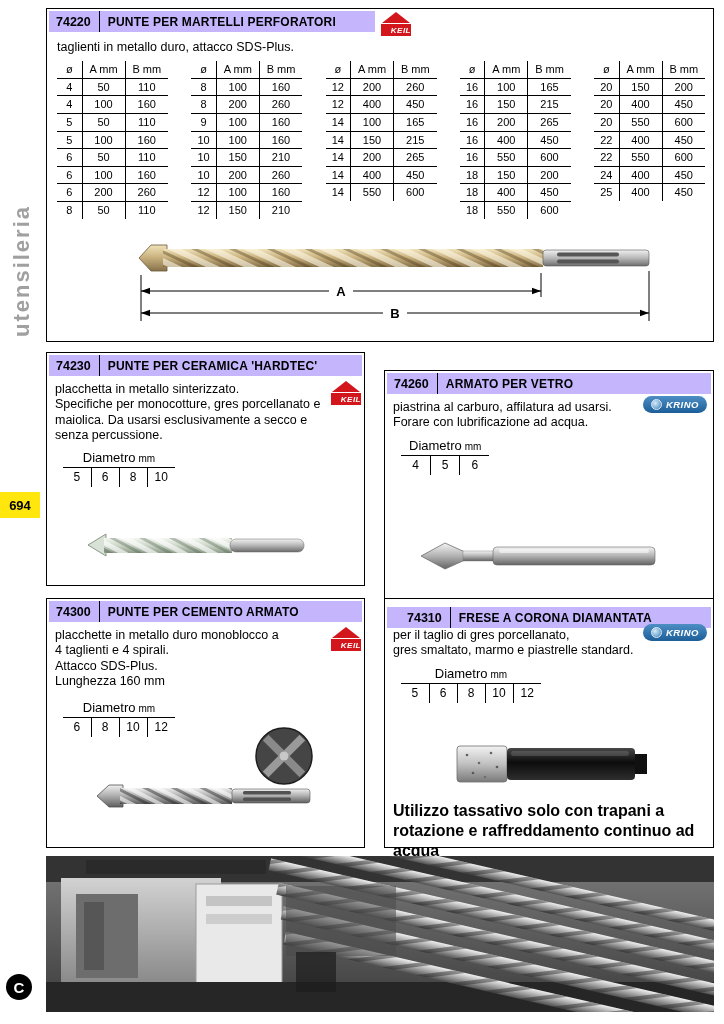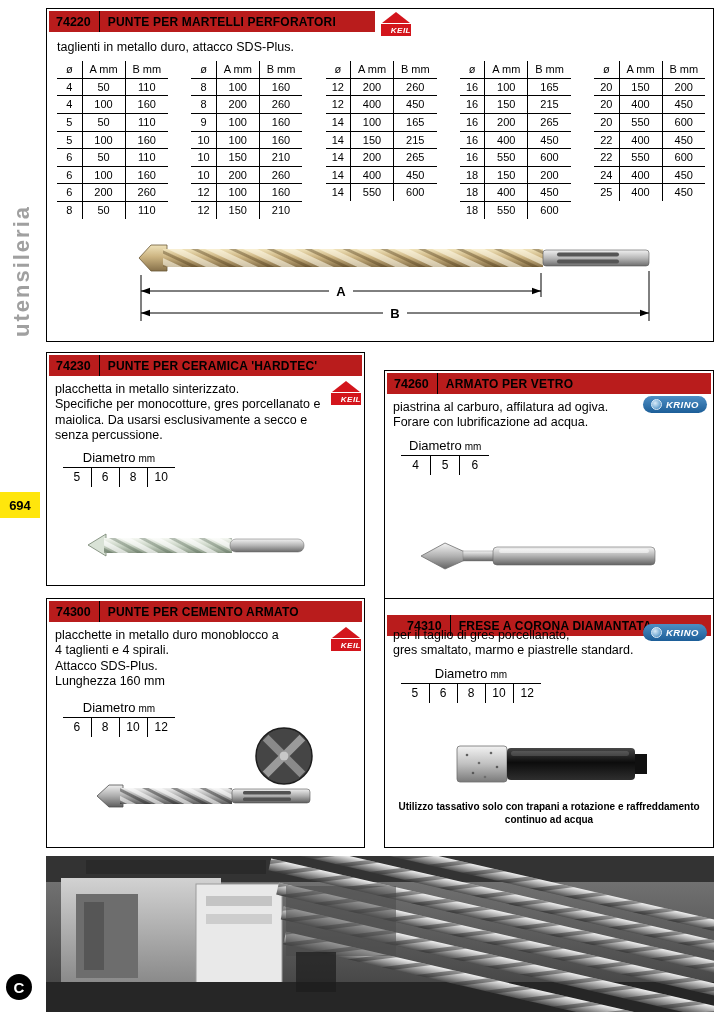--- a/index.html
+++ b/index.html
@@ -13,26 +13,26 @@
     color:#a0a0a0; letter-spacing:2px; }
   .page-badge { position:absolute; left:0; top:492px; width:40px; height:26px;
     background:#ffe60c; display:flex; align-items:center; justify-content:center;
     font-weight:bold; font-size:13px; }
   .publisher-logo { position:absolute; left:6px; top:974px; width:26px; height:26px;
     border-radius:50%; background:#000; color:#fff; display:flex; align-items:center;
     justify-content:center; font-weight:bold; font-size:15px; }
 
   
   .sec { position:absolute; border:1px solid #000; background:#fff; }
-  .hdr { position:absolute; background:#b91c1c; display:flex; align-items:center; height:21px; padding:0 7px; }
+  .hdr { position:absolute; background:#c4b5fd; display:flex; align-items:center; height:21px; padding:0 7px; }
   .hdr .code { font-size:12.5px; font-weight:bold; white-space:nowrap; }
   .hdr .sep { width:1px; align-self:stretch; background:#000; margin:0 8px; }
   .hdr .title { font-size:12px; font-weight:bold; white-space:nowrap; letter-spacing:0.2px; }
   .desc { position:absolute; font-size:12.5px; line-height:1.22; white-space:pre-line; }
-  .warning { position:absolute; font-size:10px; font-weight:bold; line-height:1.25;text-align:center; }
+  .warning { position:absolute; font-size:16px; font-weight:bold; line-height:1.25; }
 
   
   .keil-logo { position:absolute; width:30px; display:flex; flex-direction:column; align-items:center; }
   .keil-roof { width:0; height:0; border-left:14px solid transparent; border-right:14px solid transparent;
     border-bottom:11px solid #d3151c; margin-bottom:1px; }
   .keil-text { width:30px; background:#d3151c; color:#fff; font-size:8px; font-weight:bold;
     font-style:italic; text-align:right; padding:1.5px 0; letter-spacing:0.5px; }
   .krino-logo { position:absolute; display:flex; align-items:flex-start; gap:4px;
     background:linear-gradient(#4d8ec4,#1c5e98); border-radius:10px; padding:3px 8px; }
   .krino-globe { width:11px; height:11px; border-radius:50%;
@@ -434,21 +434,21 @@
   <div class="sec" style="left:384px; top:370px; width:330px; height:234px;">
     <div class="hdr" style="top:2px; left:2px; right:2px;">
       <span class="code">74260</span>
       <span class="sep"></span>
       <span class="title">ARMATO PER VETRO</span>
     </div>
     <div class="krino-logo" style="right:6px; top:25px;">
       <span class="krino-globe"></span>
       <span class="krino-text">KRINO</span>
     </div>
-    <div class="desc" style="top:29px; left:8px; width:260px;">piastrina al carburo, affilatura ad ogiva.
+    <div class="desc" style="top:29px; left:8px; width:260px;">piastrina al carburo, affilatura ad usarsi.
 Forare con lubrificazione ad acqua.</div>
 
     <table class="dia" style="top:66px; left:16px;">
       <thead>
           <tr>
         <th colspan="3">
           <span>Diametro</span><span class="unit">mm</span>
         </th>
       </tr>
         </thead>
@@ -534,21 +534,21 @@
       <polygon points="6,25 18,14 32,14 32,36 18,36" fill="url(#g-steel4)" stroke="#4e4e4e" stroke-width="0.8"></polygon>
       <rect x="29" y="17" width="112" height="16" fill="url(#g-steel4)"></rect>
       <rect x="29" y="17" width="112" height="16" fill="url(#p-flute4)"></rect>
       <rect x="141" y="18" width="78" height="14" rx="3" fill="url(#g-steel4)" stroke="#555" stroke-width="0.6"></rect>
       <rect x="152" y="20" width="48" height="3.5" rx="1.5" fill="#525252"></rect>
       <rect x="152" y="26.5" width="48" height="3.5" rx="1.5" fill="#525252"></rect>
     </svg>
   </div>
 
   <div class="sec" style="left:384px; top:598px; width:330px; height:250px;">
-    <div class="hdr" style="top:16px; left:2px; right:2px;padding-left:20px;">
+    <div class="hdr" style="top:8px; left:2px; right:2px;padding-left:20px;">
       <span class="code">74310</span>
       <span class="sep"></span>
       <span class="title">FRESE A CORONA DIAMANTATA</span>
     </div>
     <div class="krino-logo" style="right:6px; top:25px;">
       <span class="krino-globe"></span>
       <span class="krino-text">KRINO</span>
     </div>
     <div class="desc" style="top:29px; left:8px; width:270px;">per il taglio di gres porcellanato,
 gres smaltato, marmo e piastrelle standard.</div>

